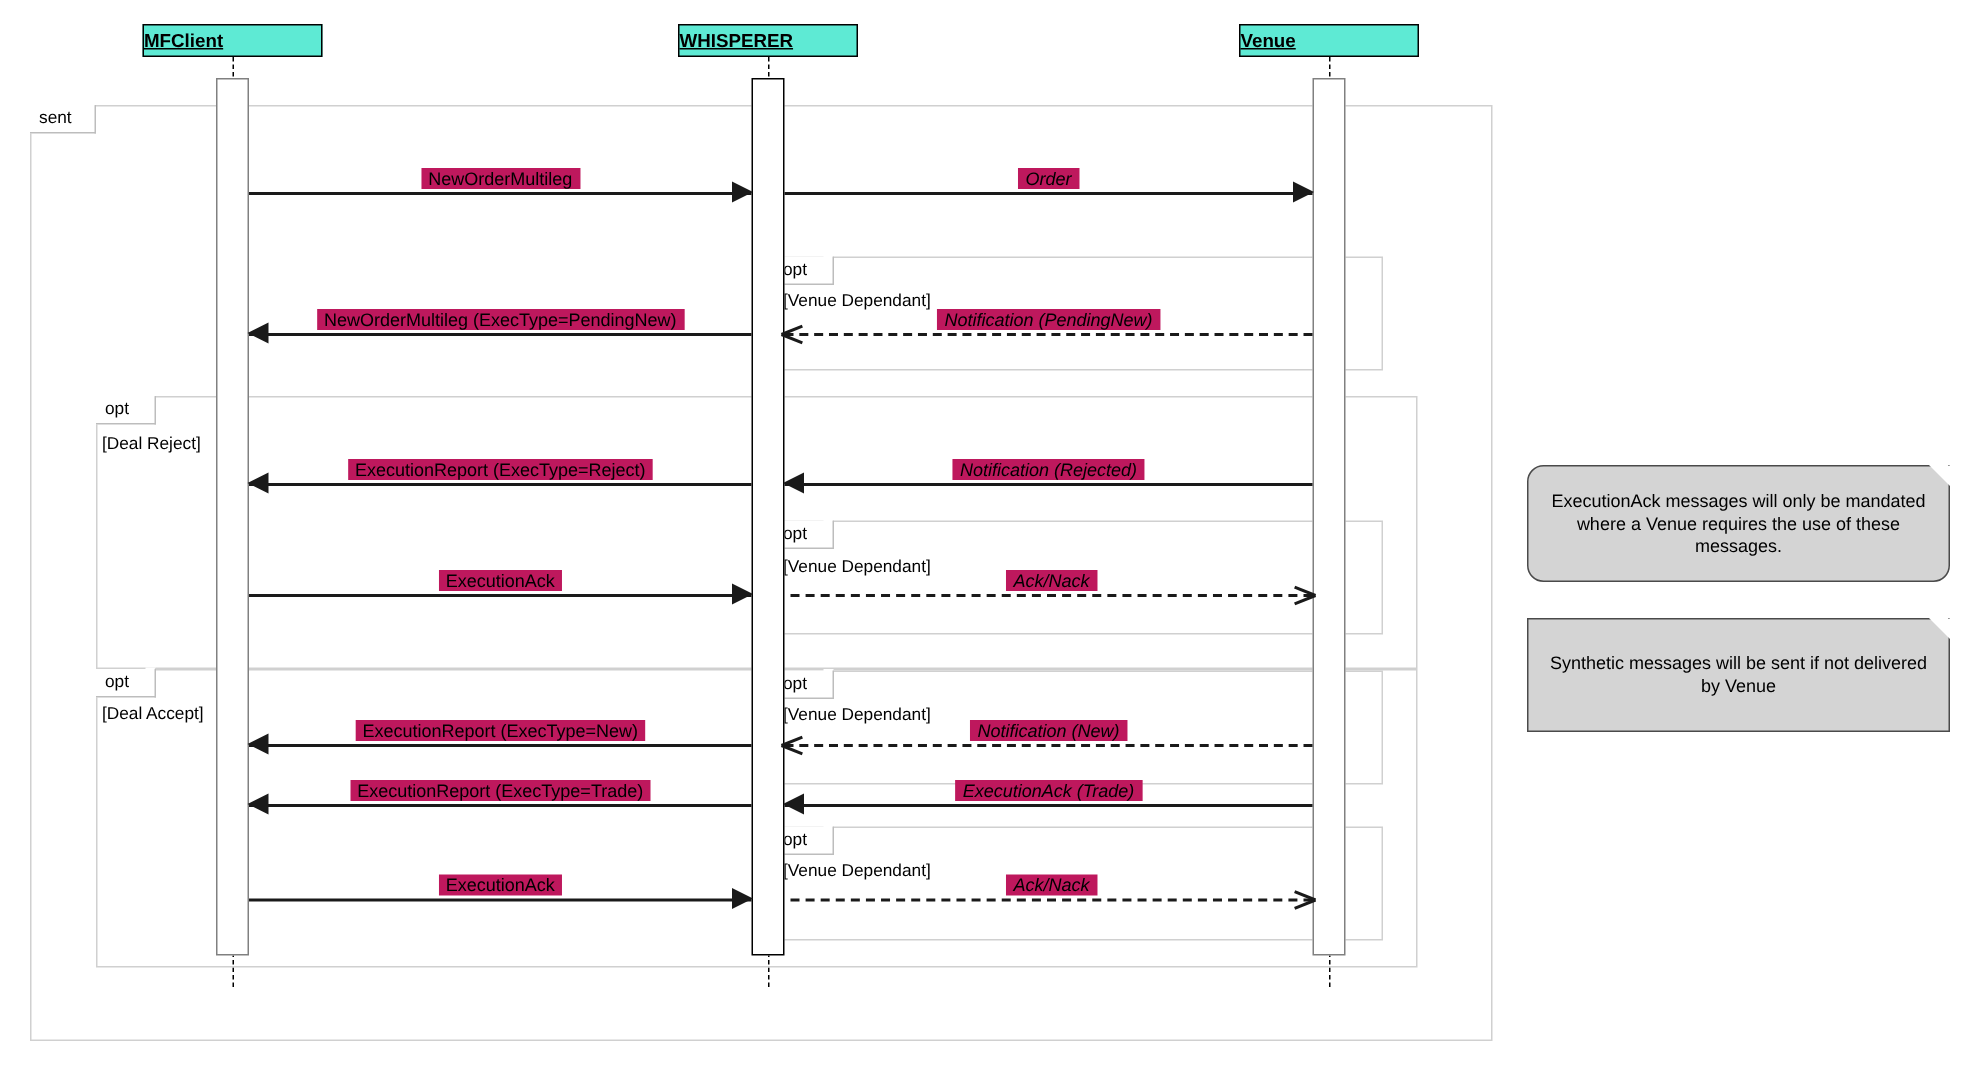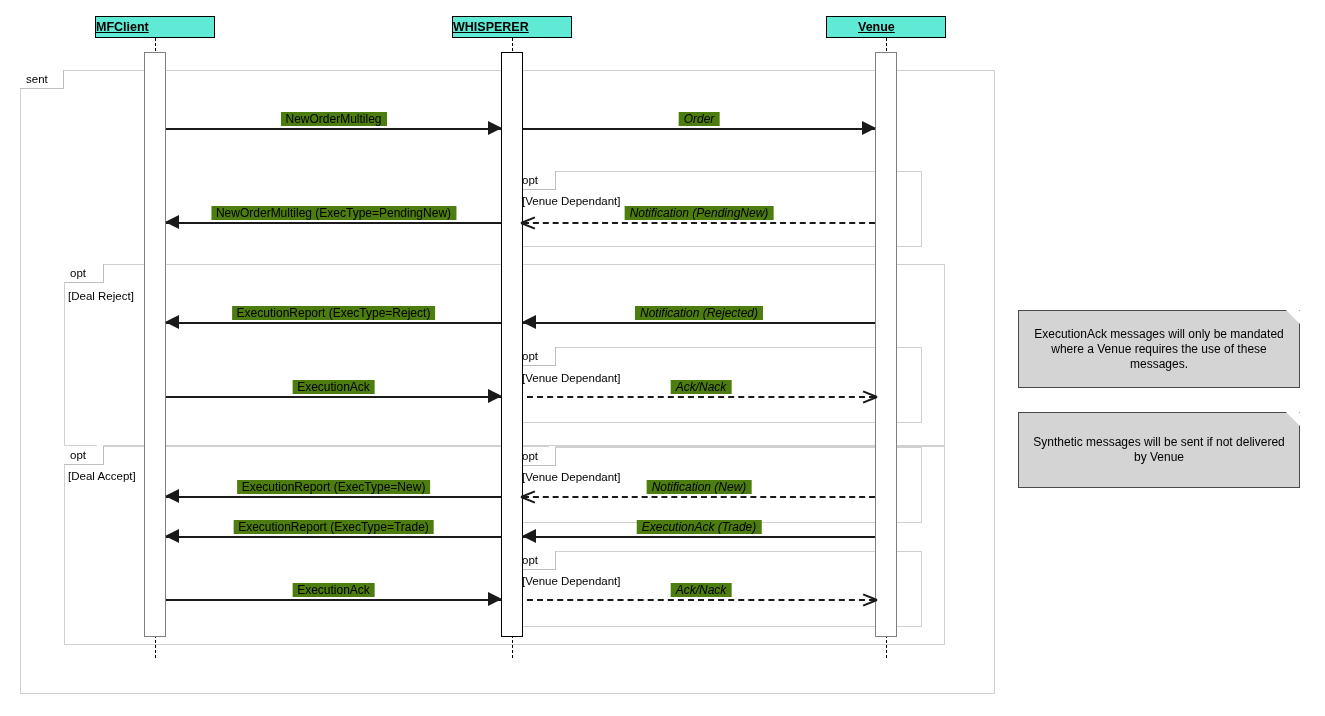--- a/index.html
+++ b/index.html
@@ -37,21 +37,21 @@
               border-color:#fff transparent transparent transparent;}
   .frag-guard{position:absolute;font-size:11.5px;color:#000;white-space:nowrap;
               z-index:14;line-height:13px;}
 
   
   .msg{position:absolute;height:0;z-index:30;}
   .msg .line{position:absolute;left:0;top:0;width:100%;height:0;}
   .msg.solid .line{border-top:2.2px solid #1a1a1a;}
   .msg.dashed .line{border-top:2.6px dashed #1a1a1a;}
   .msg .label{position:absolute;top:-16px;left:50%;transform:translateX(-50%);
-              background:#4d7c0f;padding:0 5px;font-size:12px;color:#000;
+              background:#be185d;padding:0 5px;font-size:12px;color:#000;
               white-space:nowrap;line-height:14px;}
   .msg .label.ital{font-style:italic;}
 
   
   .ah{position:absolute;top:-7px;width:0;height:0;}
   .ah.r-filled{right:-1px;border-top:7px solid transparent;
                border-bottom:7px solid transparent;border-left:14px solid #1a1a1a;}
   .ah.l-filled{left:-1px;border-top:7px solid transparent;
                border-bottom:7px solid transparent;border-right:14px solid #1a1a1a;}
   
@@ -119,21 +119,21 @@
   <div class="activation grey" style="left:144px;top:52px;width:22px;height:585px;"></div>
   <div class="activation dark" style="left:501px;top:52px;width:22px;height:585px;"></div>
   <div class="activation grey" style="left:875px;top:52px;width:22px;height:585px;"></div>
 
   <div class="actor-box" style="left:95px;top:16px;width:120px;">
     <span>MFClient</span>
   </div>
   <div class="actor-box" style="left:452px;top:16px;width:120px;">
     <span>WHISPERER</span>
   </div>
-  <div class="actor-box" style="left:826px;top:16px;width:120px;padding-left:31px;">
+  <div class="actor-box" style="left:826px;top:16px;width:120px;">
     <span>Venue</span>
   </div>
 
   <div class="msg solid" style="left:166px;top:128px;width:335px;">
     <div class="line"></div>
     <div class="ah r-filled"></div>
     <div class="label">NewOrderMultileg</div>
   </div>
 
   <div class="msg solid" style="left:523px;top:128px;width:352px;">
@@ -207,21 +207,21 @@
     <div class="ah r-filled"></div>
     <div class="label">ExecutionAck</div>
   </div>
 
   <div class="msg dashed" style="left:527px;top:599px;width:348px;">
     <div class="line"></div>
     <div class="ah r-open"></div>
     <div class="label ital">Ack/Nack</div>
   </div>
 
-  <div class="note" style="left:1018px;top:310px;width:282px;height:78px;">
+  <div class="note" style="left:1018px;top:310px;width:282px;height:78px;border-radius:11px;">
     <div class="fold"></div>
     <div class="fold-edge"></div>
     <span>ExecutionAck messages will only be mandated where a Venue requires the use of these messages.</span>
   </div>
 
   <div class="note" style="left:1018px;top:412px;width:282px;height:76px;padding-left:12px;">
     <div class="fold"></div>
     <div class="fold-edge"></div>
     <span>Synthetic messages will be sent if not delivered by Venue</span>
   </div>

